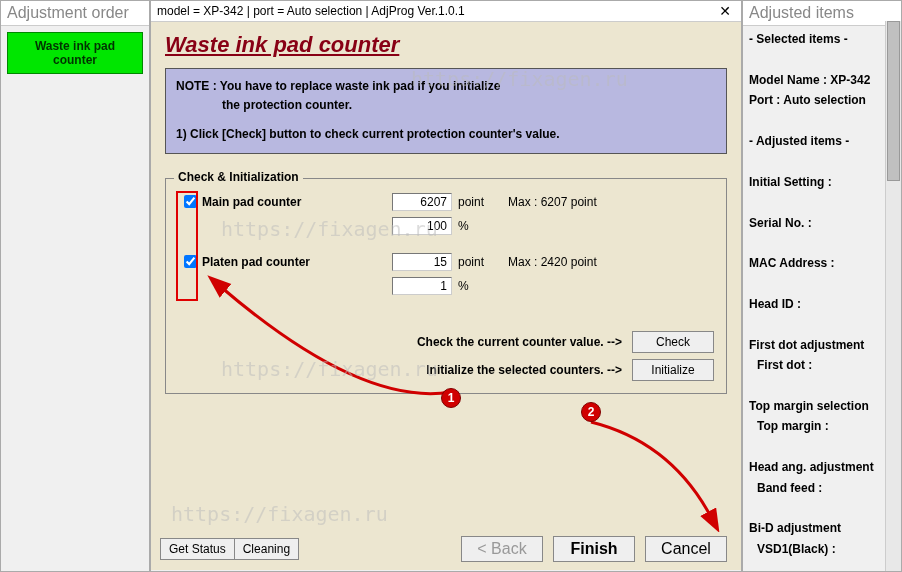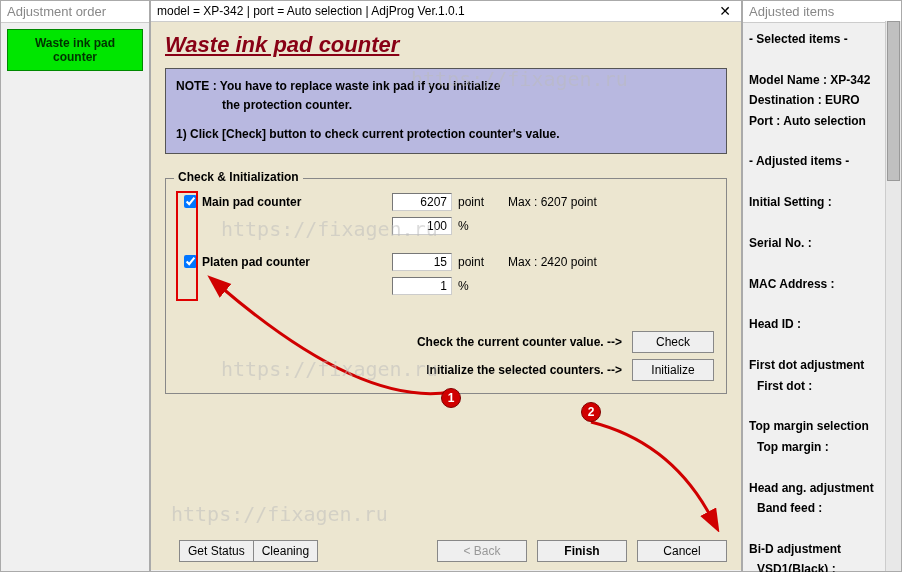--- a/index.html
+++ b/index.html
@@ -17,21 +17,21 @@
     border: 1px solid #aaa;
     background: #f0f0f0;
   }
   .panel-left { width: 150px; }
   .panel-center { flex: 1; position: relative; }
   .panel-right { width: 160px; display:flex; flex-direction:column; }
   .panel-title {
     background: #fff;
     color: #888;
     padding: 3px 6px;
-    font-size: 13px;
+    font-size: 16px;
     border-bottom: 1px solid #ccc;
   }
   .panel-left-body { padding: 6px; }
   .green-btn {
     background: #00e600;
     border: 1px solid #008800;
     color: #003300;
     font-weight: bold;
     text-align: center;
     padding: 6px 4px;
@@ -135,34 +135,34 @@
     background: #efefef;
     border: 1px solid #888;
     padding: 3px 0;
     width: 82px;
     cursor: pointer;
     font-size: 12px;
   }
   .bottom-bar {
     position: absolute;
     bottom: 8px;
-    left: 28px;
+    left: 9px;
     right: 14px;
     display: flex;
     align-items: center;
   }
   .bottom-bar .btn-sm {
     background:#efefef; border:1px solid #888;
     padding:3px 8px; margin-right:0px; cursor:pointer; font-size:12px;
   }
   .bottom-bar .spacer { flex:1; }
   .bottom-bar .nav-btn {
     background:#efefef; border:1px solid #888;
-    padding:3px 0; width:90px; text-align:center; margin-left:10px;
-    cursor:pointer; font-size:12px;
+    padding:3px 0; width:82px; text-align:center; margin-left:10px;
+    cursor:pointer; font-size:16px;
   }
   .nav-disabled { color:#999; }
   .scrollbar {
     width: 16px;
     background: #e8e8e8;
     border-left:1px solid #ccc;
     position:absolute;
     right:0; top:20px; bottom:0;
   }
   .scroll-thumb {
@@ -290,21 +290,20 @@
       <div class="watermark" style="left:70px; top:335px;">https://fixagen.ru</div>
       <div class="watermark" style="left:20px; top:480px;">https://fixagen.ru</div>
     </div>
   </div>
 
   <div class="panel panel-right" style="position:relative">
     <div class="panel-title">Adjusted items</div>
     <div class="right-inner">
       <div>- Selected items -</div><br>
       <div>Model Name : XP-342</div>
-      <div>Destination : EURO</div>
       <div>Port : Auto selection</div><br>
       <div>- Adjusted items -</div><br>
       <div>Initial Setting :</div><br>
       <div>Serial No. :</div><br>
       <div>MAC Address :</div><br>
       <div>Head ID :</div><br>
       <div>First dot adjustment</div>
       <div class="indent">First dot :</div><br>
       <div>Top margin selection</div>
       <div class="indent">Top margin :</div><br>

